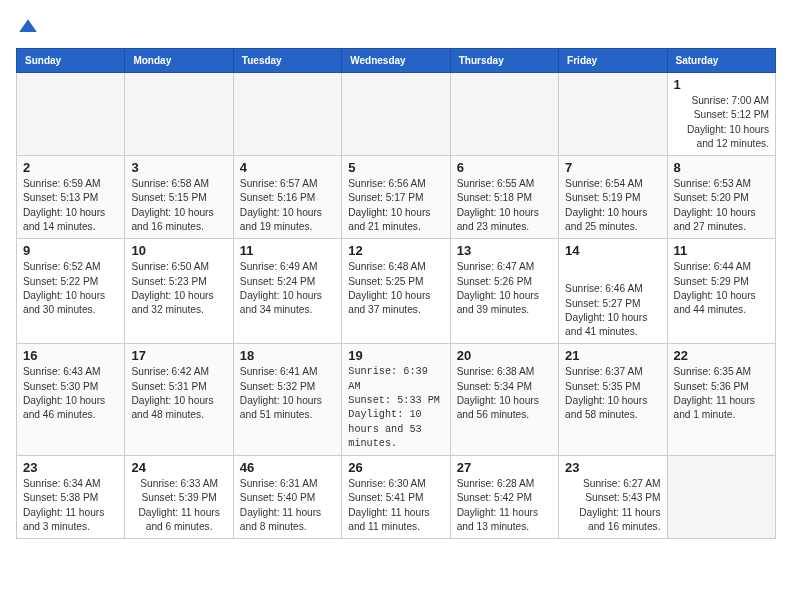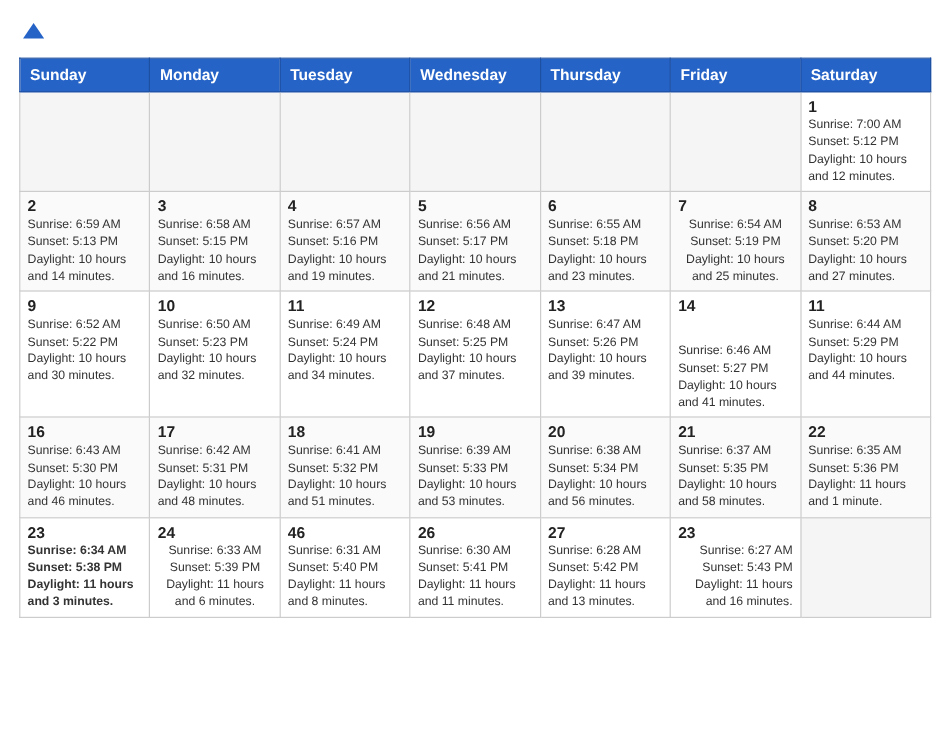--- a/index.html
+++ b/index.html
@@ -47,21 +47,21 @@
     .calendar {
       width: 100%;
       border-collapse: collapse;
       border: 1px solid #ccc;
     }
     .calendar th {
       background: #2563c7;
       color: #fff;
       text-align: left;
       padding: 6px 8px;
-      font-size: 13px;
+      font-size: 10px;
       font-weight: bold;
       border: 1px solid #1e50a2;
     }
     .calendar td {
       vertical-align: top;
       border: 1px solid #ccc;
       padding: 4px 6px;
       width: 108px;
       min-height: 80px;
       font-size: 10.5px;
@@ -120,21 +120,21 @@
   <tbody id="calendar-body">
   <tr>
         <td class="empty"></td>
         <td class="empty"></td>
         <td class="empty"></td>
         <td class="empty"></td>
         <td class="empty"></td>
         <td class="empty"></td>
         <td>
           <span class="day-num">1</span>
-          <div class="day-info" style="white-space: pre-line;">Sunrise: 7:00 AM
+          <div class="day-info" style="white-space: pre-line; text-align: right;">Sunrise: 7:00 AM
 Sunset: 5:12 PM
 Daylight: 10 hours and 12 minutes.</div>
         </td>
       </tr>
       <tr>
         <td>
           <span class="day-num">2</span>
           <div class="day-info" style="white-space: pre-line;">Sunrise: 6:59 AM
 Sunset: 5:13 PM
 Daylight: 10 hours and 14 minutes.</div>
@@ -158,21 +158,21 @@
 Daylight: 10 hours and 21 minutes.</div>
         </td>
         <td>
           <span class="day-num">6</span>
           <div class="day-info" style="white-space: pre-line;">Sunrise: 6:55 AM
 Sunset: 5:18 PM
 Daylight: 10 hours and 23 minutes.</div>
         </td>
         <td>
           <span class="day-num">7</span>
-          <div class="day-info" style="white-space: pre-line; text-align: center;">Sunrise: 6:54 AM
+          <div class="day-info" style="white-space: pre-line;">Sunrise: 6:54 AM
 Sunset: 5:19 PM
 Daylight: 10 hours and 25 minutes.</div>
         </td>
         <td>
           <span class="day-num">8</span>
           <div class="day-info" style="white-space: pre-line;">Sunrise: 6:53 AM
 Sunset: 5:20 PM
 Daylight: 10 hours and 27 minutes.</div>
         </td>
       </tr>
@@ -234,21 +234,21 @@
 Daylight: 10 hours and 48 minutes.</div>
         </td>
         <td>
           <span class="day-num">18</span>
           <div class="day-info" style="white-space: pre-line;">Sunrise: 6:41 AM
 Sunset: 5:32 PM
 Daylight: 10 hours and 51 minutes.</div>
         </td>
         <td>
           <span class="day-num">19</span>
-          <div class="day-info" style="white-space: pre-line;">Sunrise: 6:39 AM
+          <div class="day-info" style="white-space: pre-line; font-family: Liberation Mono, monospace;">Sunrise: 6:39 AM
 Sunset: 5:33 PM
 Daylight: 10 hours and 53 minutes.</div>
         </td>
         <td>
           <span class="day-num">20</span>
           <div class="day-info" style="white-space: pre-line;">Sunrise: 6:38 AM
 Sunset: 5:34 PM
 Daylight: 10 hours and 56 minutes.</div>
         </td>
         <td>
@@ -260,21 +260,21 @@
         <td>
           <span class="day-num">22</span>
           <div class="day-info" style="white-space: pre-line;">Sunrise: 6:35 AM
 Sunset: 5:36 PM
 Daylight: 11 hours and 1 minute.</div>
         </td>
       </tr>
       <tr>
         <td>
           <span class="day-num">23</span>
-          <div class="day-info" style="white-space: pre-line; font-weight: bold;">Sunrise: 6:34 AM
+          <div class="day-info" style="white-space: pre-line;">Sunrise: 6:34 AM
 Sunset: 5:38 PM
 Daylight: 11 hours and 3 minutes.</div>
         </td>
         <td>
           <span class="day-num">24</span>
           <div class="day-info" style="white-space: pre-line; text-align: center;">Sunrise: 6:33 AM
 Sunset: 5:39 PM
 Daylight: 11 hours and 6 minutes.</div>
         </td>
         <td>

